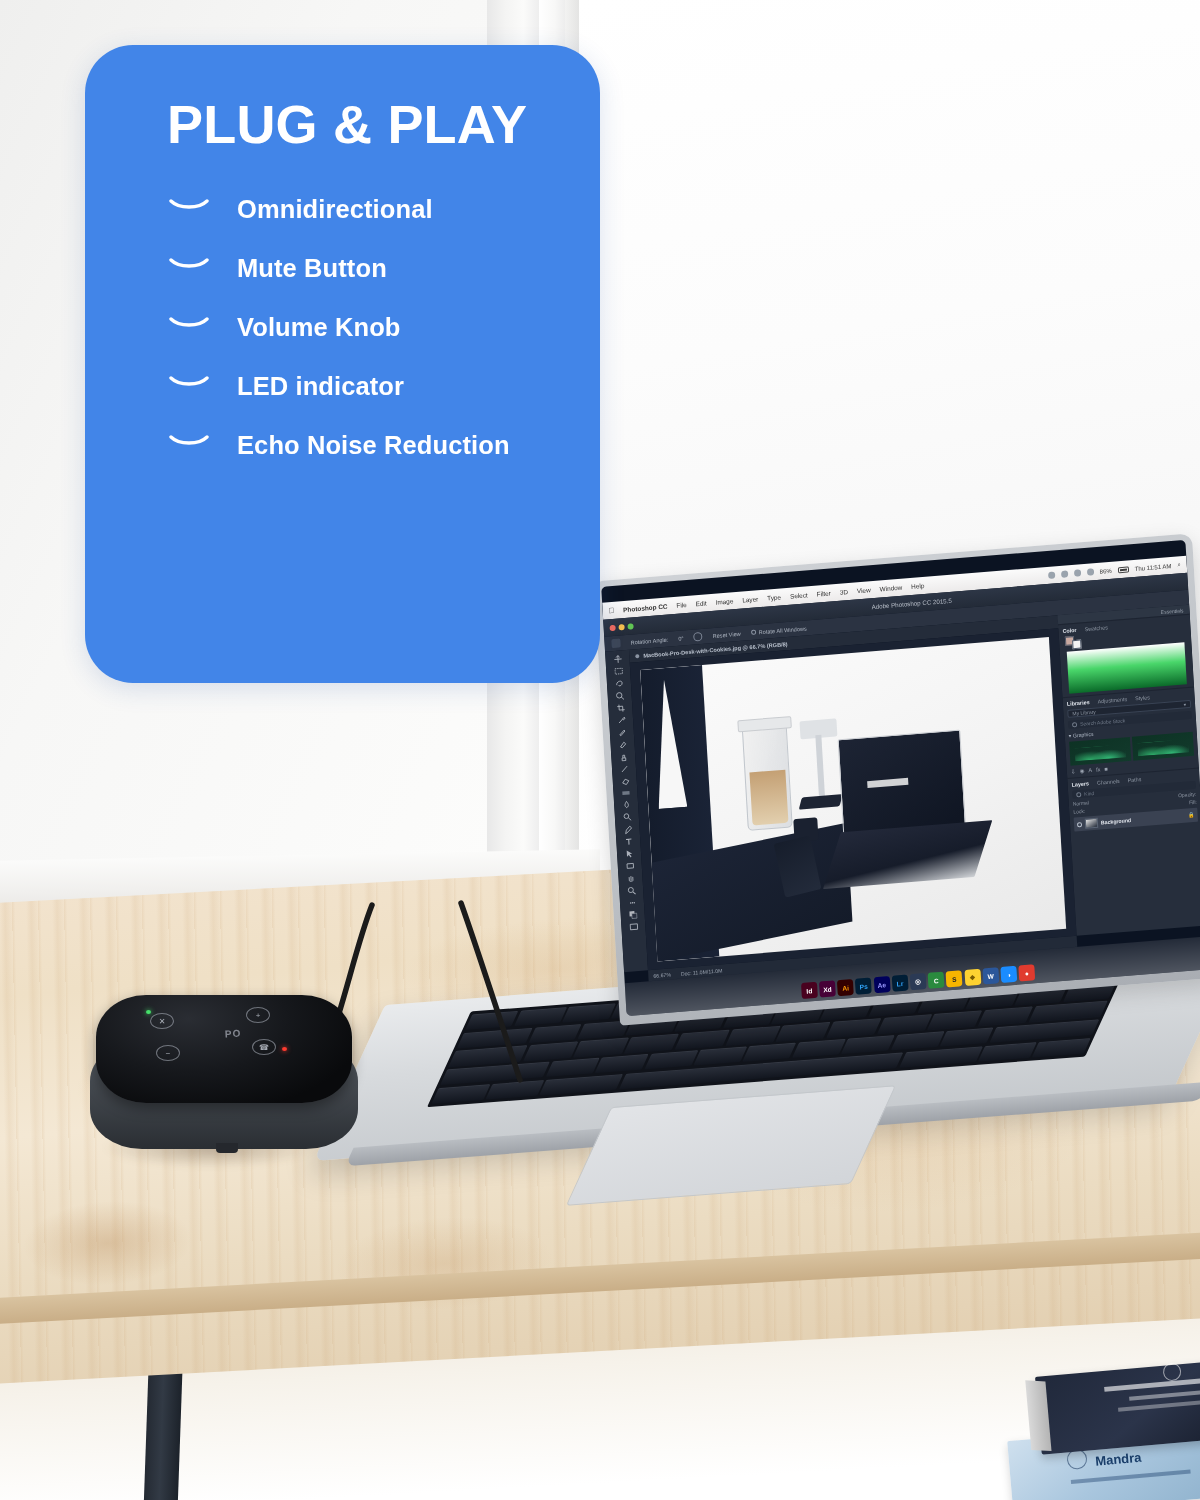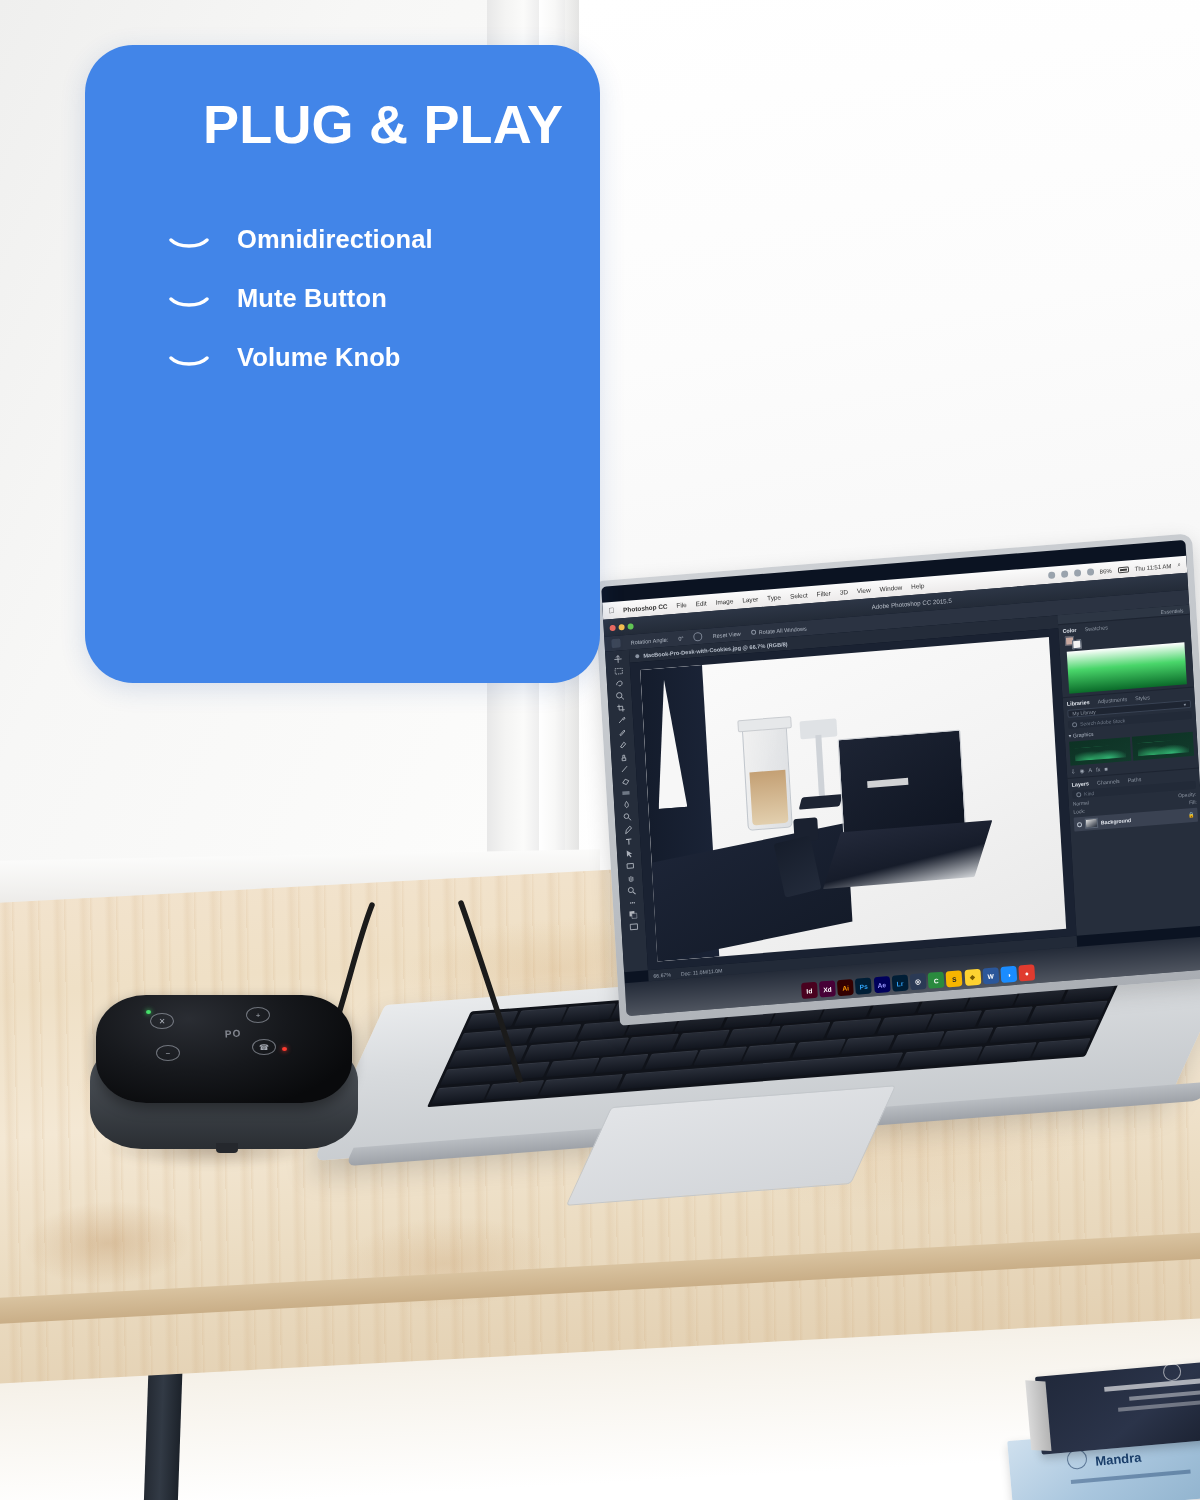--- a/index.html
+++ b/index.html
@@ -81,30 +81,30 @@
   .card {
     position:absolute; left:85px; top:45px; width:515px; height:638px;
     background:var(--blue,#4285e8);
     border-radius:48px;
     box-shadow:0 6px 26px rgba(40,80,160,0.16);
     padding:52px 0 0 0;
   }
   .card-title {
     color:#ffffff;
     font-size:54px; font-weight:800; letter-spacing:0.2px;
-    padding-left:82px; line-height:1.0;margin-left:36px;
+    padding-left:82px; line-height:1.0;
   }
   .card-sub {
     color:#ffffff;
     font-size:30px; font-weight:700; letter-spacing:0.2px;
     padding-left:82px; margin-top:26px;
   }
   .feature-list { margin-top:44px; padding-left:82px; }
   .feature-row {
-    display:flex; align-items:flex-end; height:59px;
+    display:flex; align-items:flex-start; height:59px;
   }
   .bullet {
     width:44px; height:20px; flex:0 0 44px; margin-right:26px;
     display:flex; align-items:center; justify-content:center;
   }
   .bullet svg { display:block; }
   .feature-label {
     color:#ffffff; font-size:25.5px; font-weight:700; letter-spacing:0.1px;
     white-space:nowrap;
   }
@@ -822,19 +822,35 @@
 
       <div class="feature-row">
         <span class="bullet">
           <svg width="40" height="14" viewBox="0 0 40 14">
               <path d="M2 3 C10 11 30 11 38 3" stroke="#ffffff" stroke-width="3.4" fill="none" stroke-linecap="round"></path>
             </svg>
         </span>
         <span class="feature-label">Volume Knob</span>
       </div>
 
-
-
+      <div class="feature-row">
+        <span class="bullet">
+          <svg width="40" height="14" viewBox="0 0 40 14">
+              <path d="M2 3 C10 11 30 11 38 3" stroke="#ffffff" stroke-width="3.4" fill="none" stroke-linecap="round"></path>
+            </svg>
+        </span>
+        <span class="feature-label">LED indicator</span>
+      </div>
+
+
+      <div class="feature-row">
+        <span class="bullet">
+          <svg width="40" height="14" viewBox="0 0 40 14">
+              <path d="M2 3 C10 11 30 11 38 3" stroke="#ffffff" stroke-width="3.4" fill="none" stroke-linecap="round"></path>
+            </svg>
+        </span>
+        <span class="feature-label">Echo Noise Reduction</span>
+      </div>
 
     </div>
   </div>
 
 </div>
 
 </body></html>

